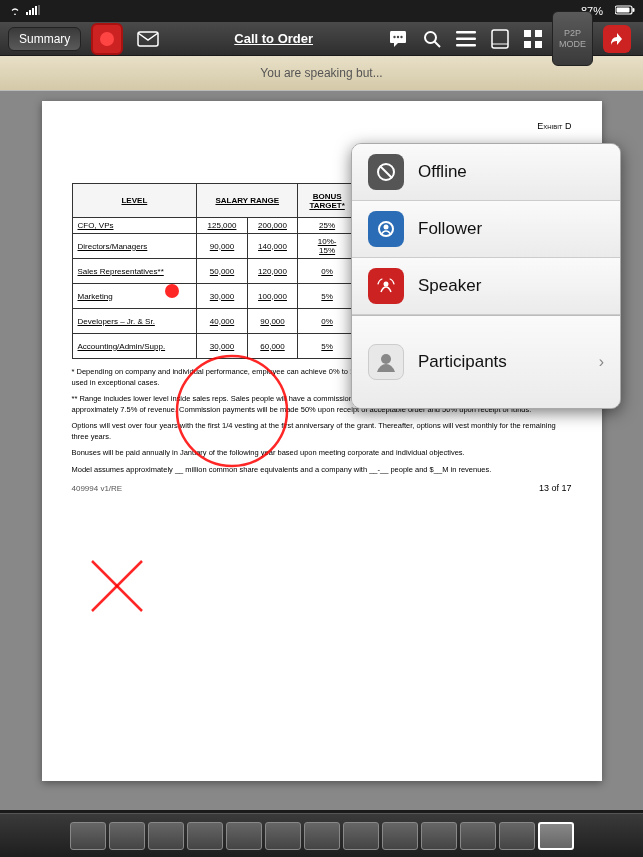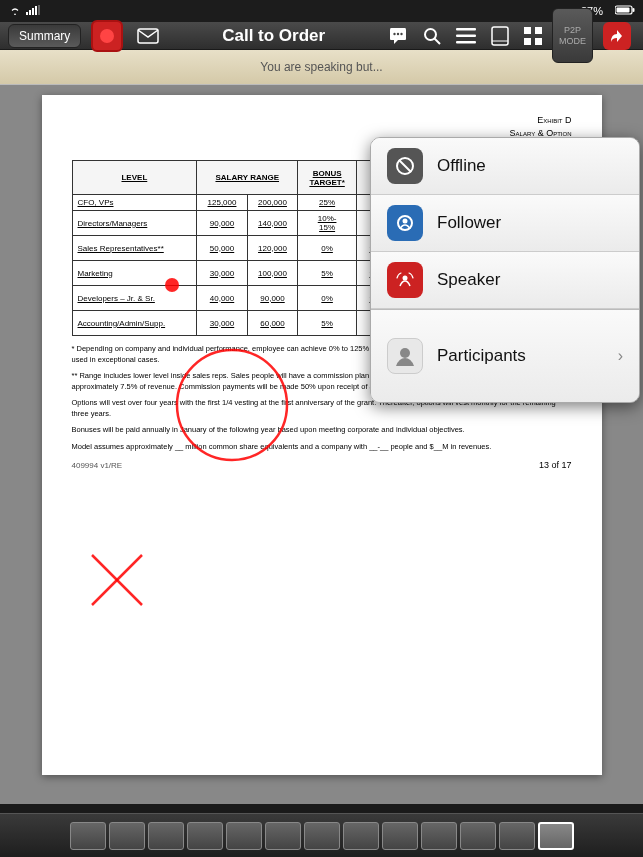--- a/index.html
+++ b/index.html
@@ -21,30 +21,30 @@
       justify-content: space-between;
       padding: 0 8px;
       color: white;
       font-size: 11px;
     }
     .status-left { display: flex; align-items: center; gap: 4px; }
     .status-right { display: flex; align-items: center; gap: 12px; font-size: 11px; }
 
     
     .nav-bar {
-      height: 28px;
+      height: 34px;
       background: linear-gradient(to bottom, #4a4a4a, #2e2e2e);
       display: flex;
       align-items: center;
       justify-content: space-between;
       padding: 0 8px;
       border-bottom: 1px solid #1a1a1a;
     }
     .nav-left { display: flex; align-items: center; gap: 6px; }
-    .nav-center { color: white; font-size: 17px; font-weight: bold; text-align: center; flex: 1; }
+    .nav-center { color: white; font-size: 13px; font-weight: bold; text-align: center; flex: 1; text-decoration: underline; }
     .nav-right { display: flex; align-items: center; gap: 6px; }
 
     .btn-summary {
       background: linear-gradient(to bottom, #5a5a5a, #3a3a3a);
       border: 1px solid #222;
       border-radius: 6px;
       color: white;
       font-size: 12px;
       padding: 4px 10px;
       cursor: pointer;
@@ -121,21 +121,21 @@
       padding: 20px 30px;
       font-size: 9px;
       color: #000;
       position: relative;
       box-shadow: 0 2px 8px rgba(0,0,0,0.4);
     }
 
     .doc-title {
       text-align: right;
       font-size: 9px;
-      margin-bottom: 3px;
+      margin-bottom: 20px;
       font-variant: small-caps;
     }
     .doc-subtitle {
       text-align: right;
       font-size: 9px;
       margin-bottom: 2px;
       font-variant: small-caps;
     }
     .doc-line {
       text-align: right;
@@ -173,21 +173,21 @@
     .footnote-p { margin-bottom: 6px; }
     .doc-ref {
       font-size: 8px;
       color: #555;
     }
 
     
     .dropdown-menu {
       position: absolute;
       top: 52px;
-      right: 3px;
+      right: 22px;
       width: 270px;
       background: linear-gradient(to bottom, #f5f5f5, #e8e8e8);
       border-radius: 10px;
       border: 1px solid #aaa;
       box-shadow: 0 4px 16px rgba(0,0,0,0.5);
       overflow: hidden;
       z-index: 100;
     }
     .dropdown-item {
       display: flex;

